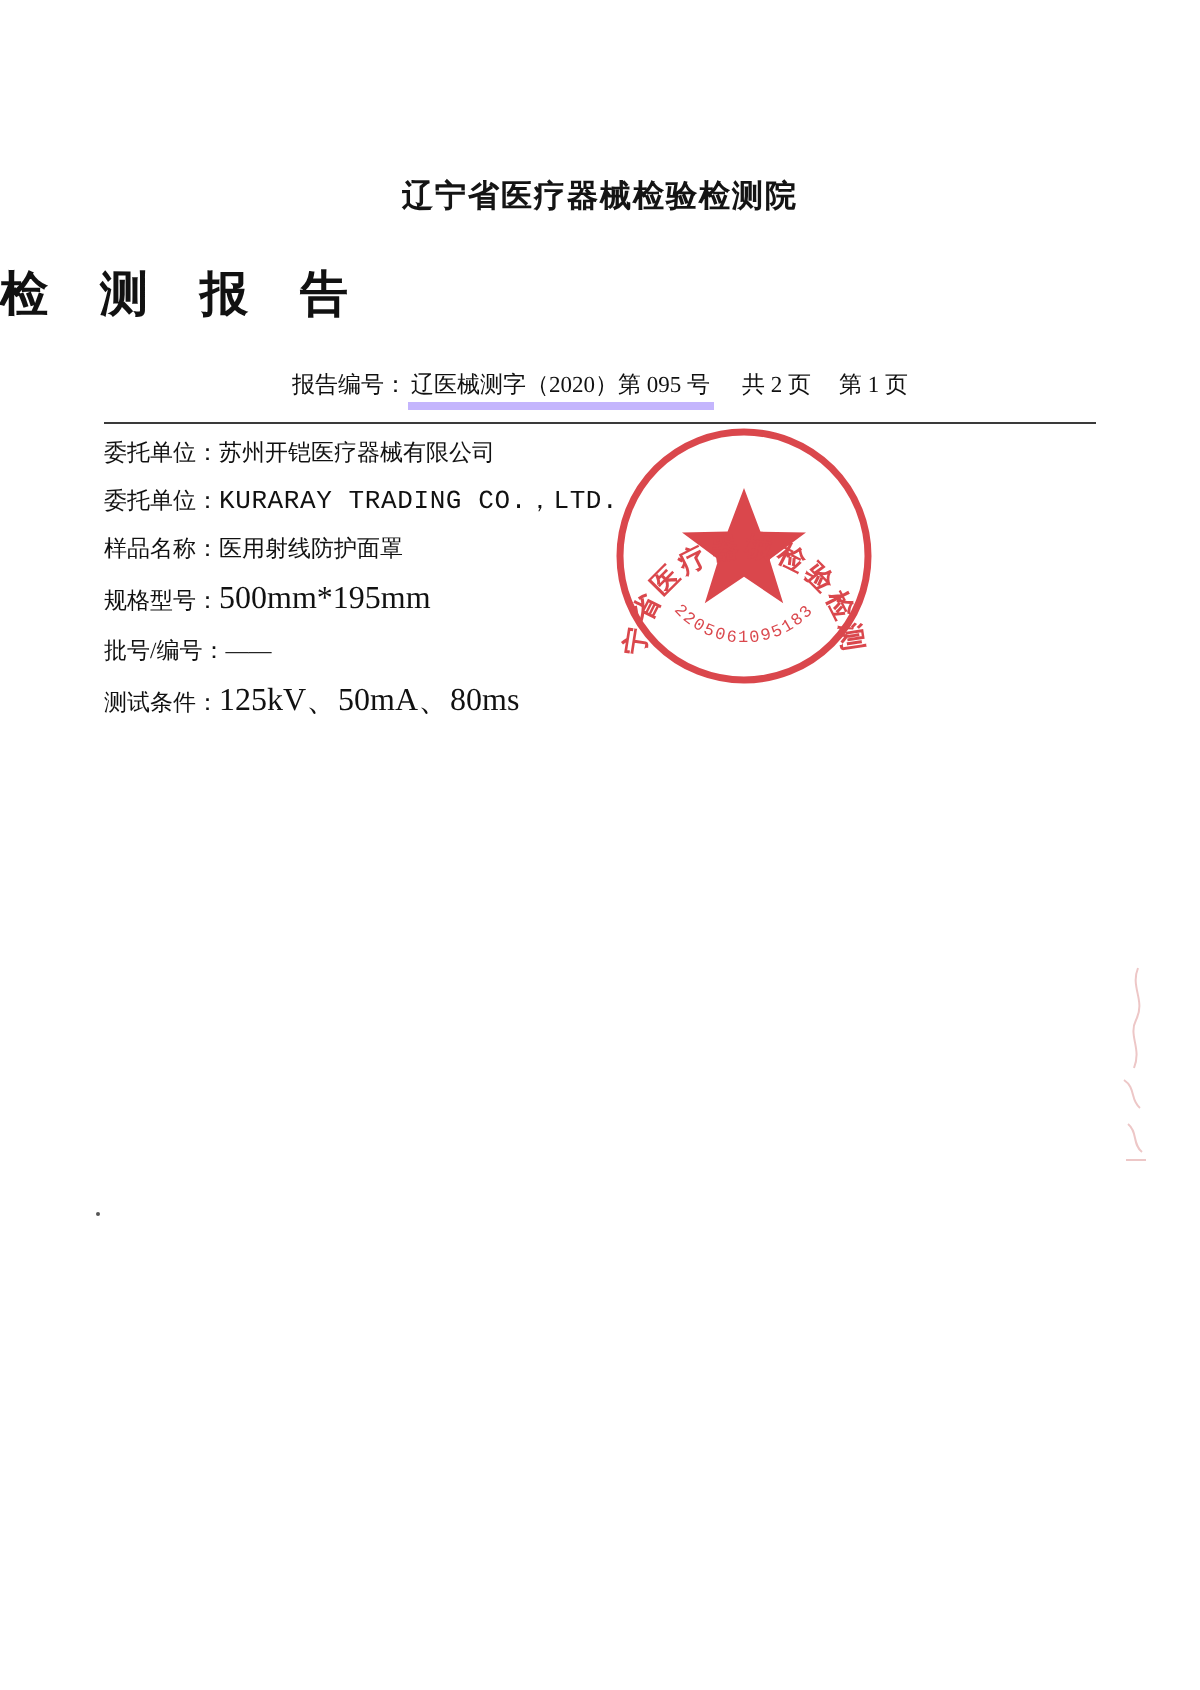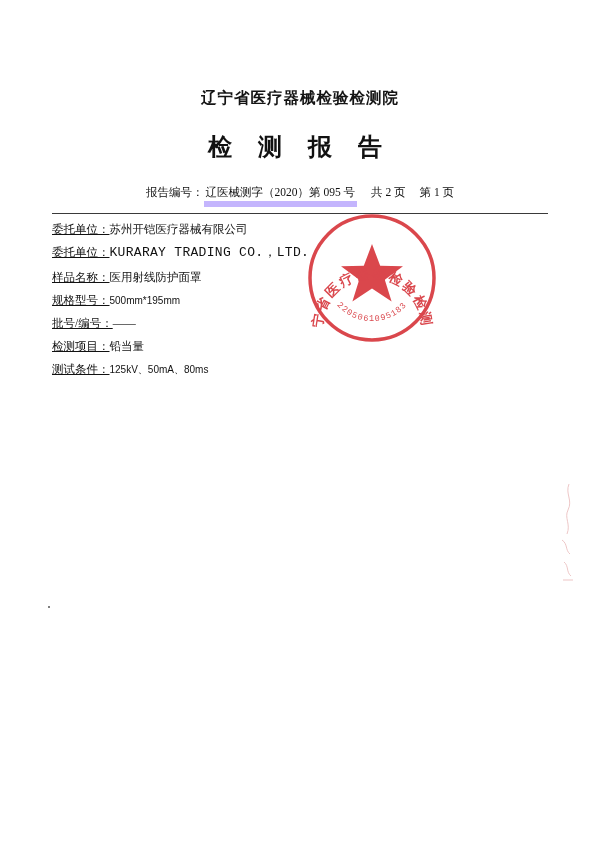--- a/index.html
+++ b/index.html
@@ -23,21 +23,20 @@
   }
   .org-title {
     text-align: center;
     font-size: 15.5px;
     font-weight: bold;
     letter-spacing: 1px;
     margin-top: 88px;
     color: #141414;
   }
   .doc-title {
-    text-align: center;
     font-size: 24px;
     font-weight: bold;
     letter-spacing: 10px;
     margin-top: 22px;
     color: #111111;
     position: relative;
     z-index: 1;
   }
   .meta-row {
     display: flex;
@@ -48,21 +47,21 @@
     margin-top: 22px;
     padding: 0 52px;
     color: #111;
     position: relative;
     z-index: 2;
   }
   .meta-row .seg {
     white-space: nowrap;
   }
   .meta-row .uline {
-    border-bottom: 6px solid #c4b5fd;
+    border-bottom: 4px solid #c4b5fd;
     padding: 0 2px 1px 2px;
     display: inline-block;
   }
   .rule {
     height: 1px;
     background: #3a3a3a;
     margin: 6px 52px 0 52px;
   }
   .fields {
     margin: 9px 52px 0 52px;
@@ -71,33 +70,32 @@
   }
   .field {
     font-size: 11.5px;
     line-height: 1.05;
     margin-bottom: 11px;
     white-space: nowrap;
     color: #111;
   }
   .field .label {
     display: inline-block;
-    text-decoration: underline;
   }
   .field .value {
     display: inline-block;
   }
   .mono-val {
     font-family: "Liberation Mono", "DejaVu Sans Mono", monospace;
     font-size: 13px;
     letter-spacing: 0.3px;
   }
   .num-val {
-    font-family: Liberation Sans, sans-serif;
-    font-size: 10px;
+    font-family: Liberation Serif, serif;
+    font-size: 16px;
   }
 
   
   .seal {
     position: absolute;
     left: 304px;
     top: 122px;
     width: 136px;
     height: 136px;
     z-index: 3;
@@ -152,23 +150,20 @@
     <div class="field">
       <span class="label">样品名称：</span><span class="value">医用射线防护面罩</span>
     </div>
     <div class="field">
       <span class="label">规格型号：</span><span class="value num-val">500mm*195mm</span>
     </div>
     <div class="field">
       <span class="label">批号/编号：</span><span class="value">——</span>
     </div>
     <div class="field">
-      <span class="label">检测项目：</span><span class="value">铅当量</span>
-    </div>
-    <div class="field">
       <span class="label">测试条件：</span><span class="value num-val">125kV、50mA、80ms</span>
     </div>
   </div>
 
   <div class="seal">
     <svg width="136" height="136" viewBox="0 0 136 136" xmlns="http://www.w3.org/2000/svg">
       <g opacity="0.82">
         <circle cx="68" cy="68" r="62" fill="none" stroke="#d21f26" stroke-width="3.5"></circle>
         <path d="M68 34 L76.2 55.8 L99 56.2 L80.8 69.8 L87.6 91.6 L68 78.4 L48.4 91.6 L55.2 69.8 L37 56.2 L59.8 55.8 Z" fill="#d21f26"></path>
         <path id="sealArc" d="M 68 124 m -50 -6 a 50 50 0 1 1 100 0" fill="none" stroke="none"></path>

